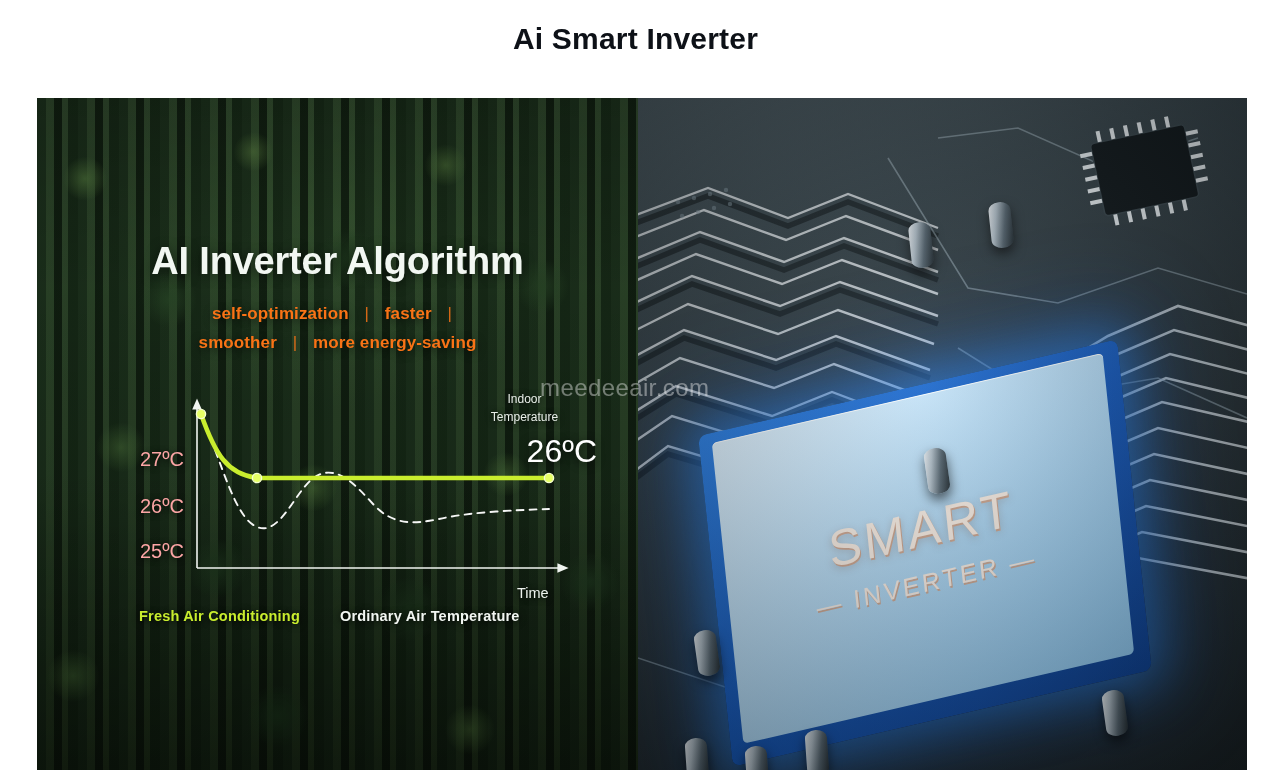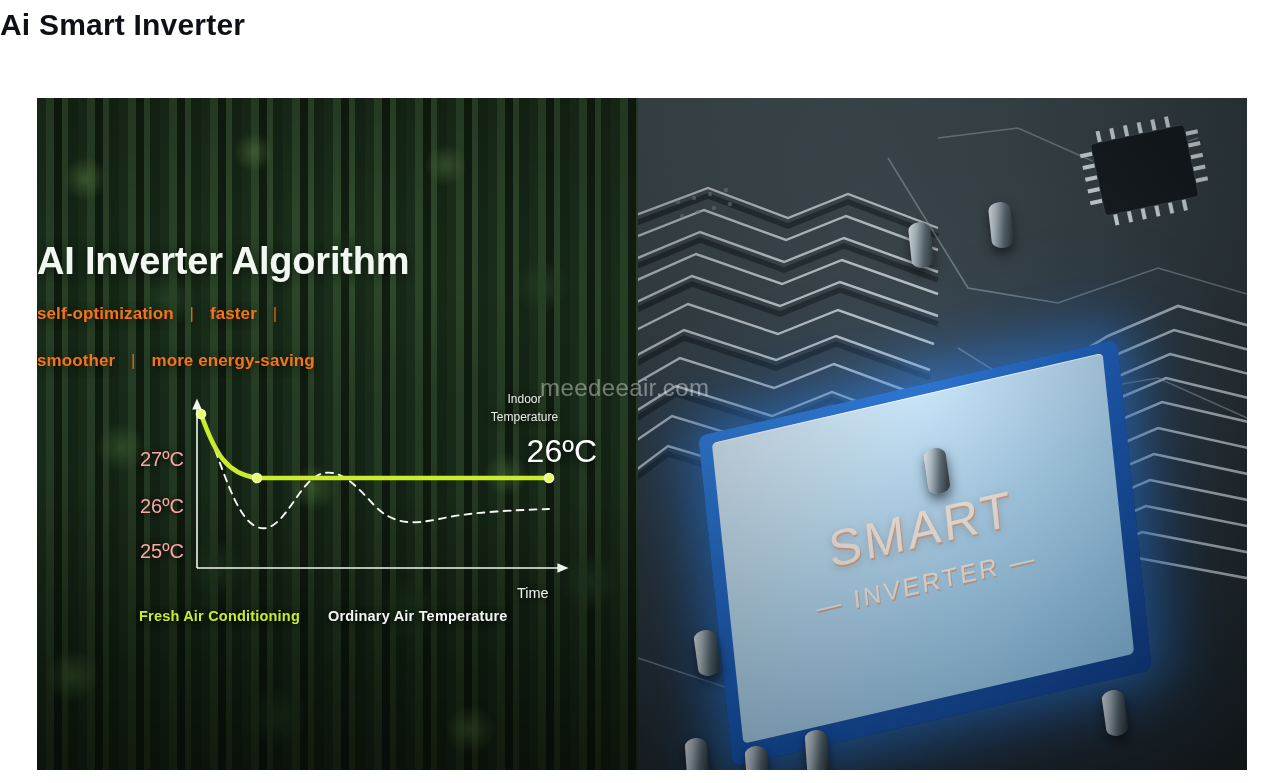--- a/index.html
+++ b/index.html
@@ -6,21 +6,21 @@
   html,body{
     width:1271px; height:783px;
     background:#ffffff;
     font-family:"Liberation Sans", sans-serif;
     overflow:hidden;
   }
 
   .page{ position:relative; width:1271px; height:783px; background:#fff; }
 
   
-  .header{ width:100%; text-align:left; padding-top:6px; }
+  .header{ width:100%; text-align:center; padding-top:20px; }
   .page-title{
     font-size:30px; font-weight:700; color:#0d1117;
     letter-spacing:.2px; line-height:38px;
   }
   .page-subtitle{
     margin-top:14px;
     font-size:14.5px; font-weight:400; color:#1b1f23;
     line-height:20px; white-space:nowrap;
   }
 
@@ -76,21 +76,21 @@
     mix-blend-mode:normal;
   }
   .forest-shade{
     position:absolute; inset:0;
     background:linear-gradient(180deg, rgba(0,0,0,.22) 0%, rgba(0,0,0,.05) 28%,
                 rgba(0,0,0,.10) 60%, rgba(0,0,0,.34) 100%);
   }
 
   
   .headline-wrap{
-    position:absolute; left:0; right:0; top:142px; 
+    position:absolute; left:0; right:0; top:142px; text-align:center;
     z-index:4; pointer-events:none;
   }
   .headline{
     font-size:38px; font-weight:700; color:#f2f7f2;
     letter-spacing:-.2px; text-shadow:0 2px 12px rgba(0,0,0,.55);
   }
   .feature-row{
     margin-top:18px; font-size:17px; font-weight:700; color:#f97316;
     letter-spacing:.1px; text-shadow:0 2px 10px rgba(0,0,0,.6);
     line-height:25px;
@@ -116,21 +116,21 @@
     font-size:12px; color:#e8eee8; line-height:18px;
     text-shadow:0 1px 7px rgba(0,0,0,.85);
     text-align:center;
   }
   .indoor-value{
     font-size:32px; color:#ffffff; font-weight:400; line-height:42px; margin-top:4px;
     text-shadow:0 2px 10px rgba(0,0,0,.8);
   }
   .legend{
     position:absolute; left:102px; top:510px; z-index:5;
-    display:flex; gap:28px; font-size:14.5px; font-weight:700; letter-spacing:.2px;
+    display:flex; gap:40px; font-size:14.5px; font-weight:700; letter-spacing:.2px;
   }
   .legend-fresh{ color:#c9ed2e; text-shadow:0 1px 7px rgba(0,0,0,.9); }
   .legend-ordinary{ color:#f2f6f2; text-shadow:0 1px 7px rgba(0,0,0,.9); }
 
   
   .watermark{
     position:absolute; left:503px; top:276px; z-index:9;
     font-size:24px; color:rgba(245,245,245,.42); letter-spacing:.4px;
     white-space:nowrap; pointer-events:none;
   }
@@ -200,21 +200,21 @@
       <div class="forest-shade"></div>
 
       <div class="headline-wrap">
         <div class="headline">AI Inverter Algorithm</div>
         <div class="feature-row">
           <span>self-optimization</span>
           <span class="sep">|</span>
           <span>faster</span>
           <span class="sep">|</span>
         </div>
-        <div class="feature-row" style="margin-top:22px;">
+        <div class="feature-row" style="margin-top:4px;">
           <span>smoother</span>
           <span class="sep">|</span>
           <span>more energy-saving</span>
         </div>
       </div>
 
       <div class="chart">
         <svg width="500" height="250" viewBox="0 0 500 250">
           <defs>
             <marker id="arrY" markerWidth="7" markerHeight="7" refX="3.5" refY="3" orient="auto">

